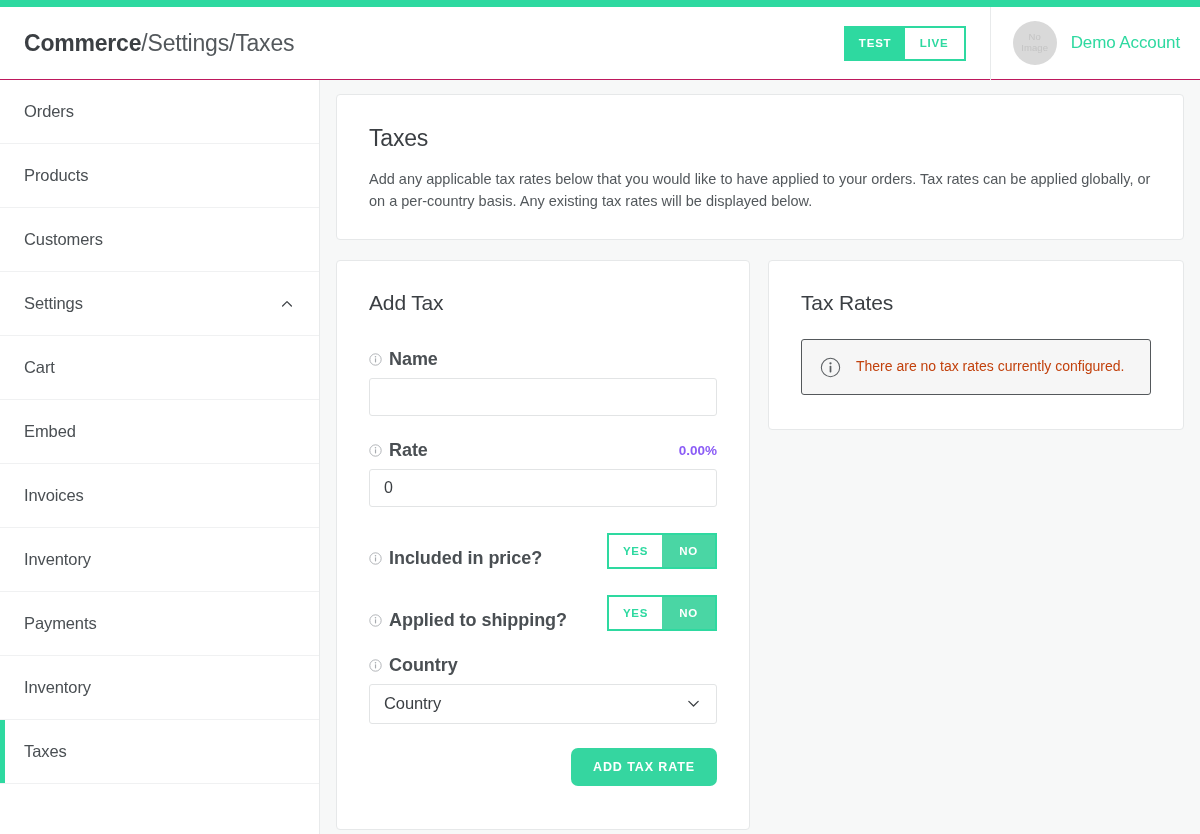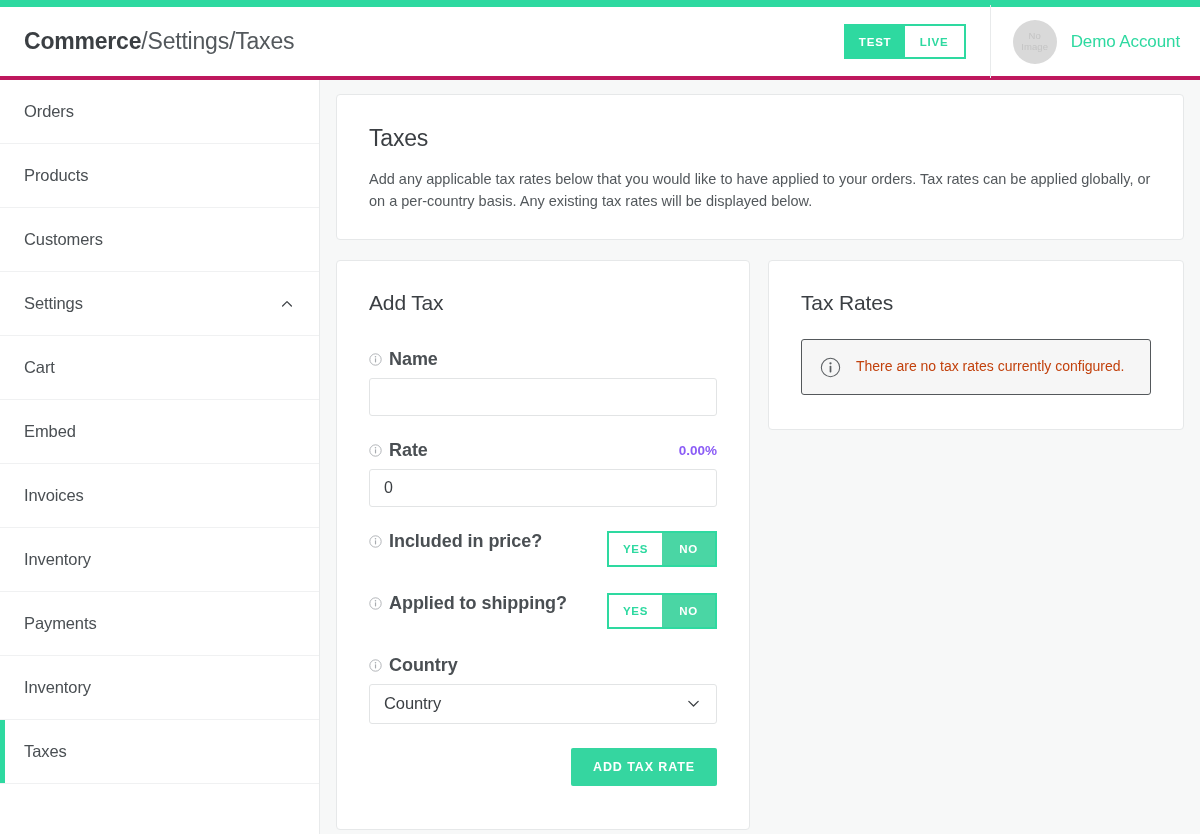--- a/index.html
+++ b/index.html
@@ -33,21 +33,21 @@
     background: #2ed9a0;
   }
 
   
   .header {
     position: absolute;
     top: 7px; left: 0;
     width: 1200px;
     height: 73px;
     background: #ffffff;
-    border-bottom: 4px solid #be185d;
+    border-bottom: 1px solid #be185d;
     display: flex;
     align-items: center;
   }
 
   .breadcrumb {
     margin-left: 24px;
     font-size: 23px;
     letter-spacing: -0.2px;
     color: #3b3f43;
     white-space: nowrap;
@@ -249,21 +249,21 @@
     padding: 0 14px;
     font-family: "Liberation Sans", sans-serif;
     font-size: 16px;
     color: #3b3f43;
     outline: none;
   }
 
   
   .switch-row {
     display: flex;
-    align-items: flex-start;
+    align-items: flex-end;
     margin-bottom: 24px;
     min-height: 38px;
   }
   .switch-label {
     display: flex;
     align-items: center;
   }
   .yn-toggle {
     margin-left: auto;
     display: flex;
@@ -313,21 +313,21 @@
   
   .btn-row {
     display: flex;
     justify-content: flex-end;
     margin-top: 22px;
   }
   .btn-primary {
     background: #35d6a0;
     color: #ffffff;
     border: none;
-    border-radius: 2px;
+    border-radius: 7px;
     height: 38px;
     padding: 0 22px;
     font-family: "Liberation Sans", sans-serif;
     font-size: 12.5px;
     font-weight: 700;
     letter-spacing: 0.9px;
     cursor: pointer;
   }
 
   

